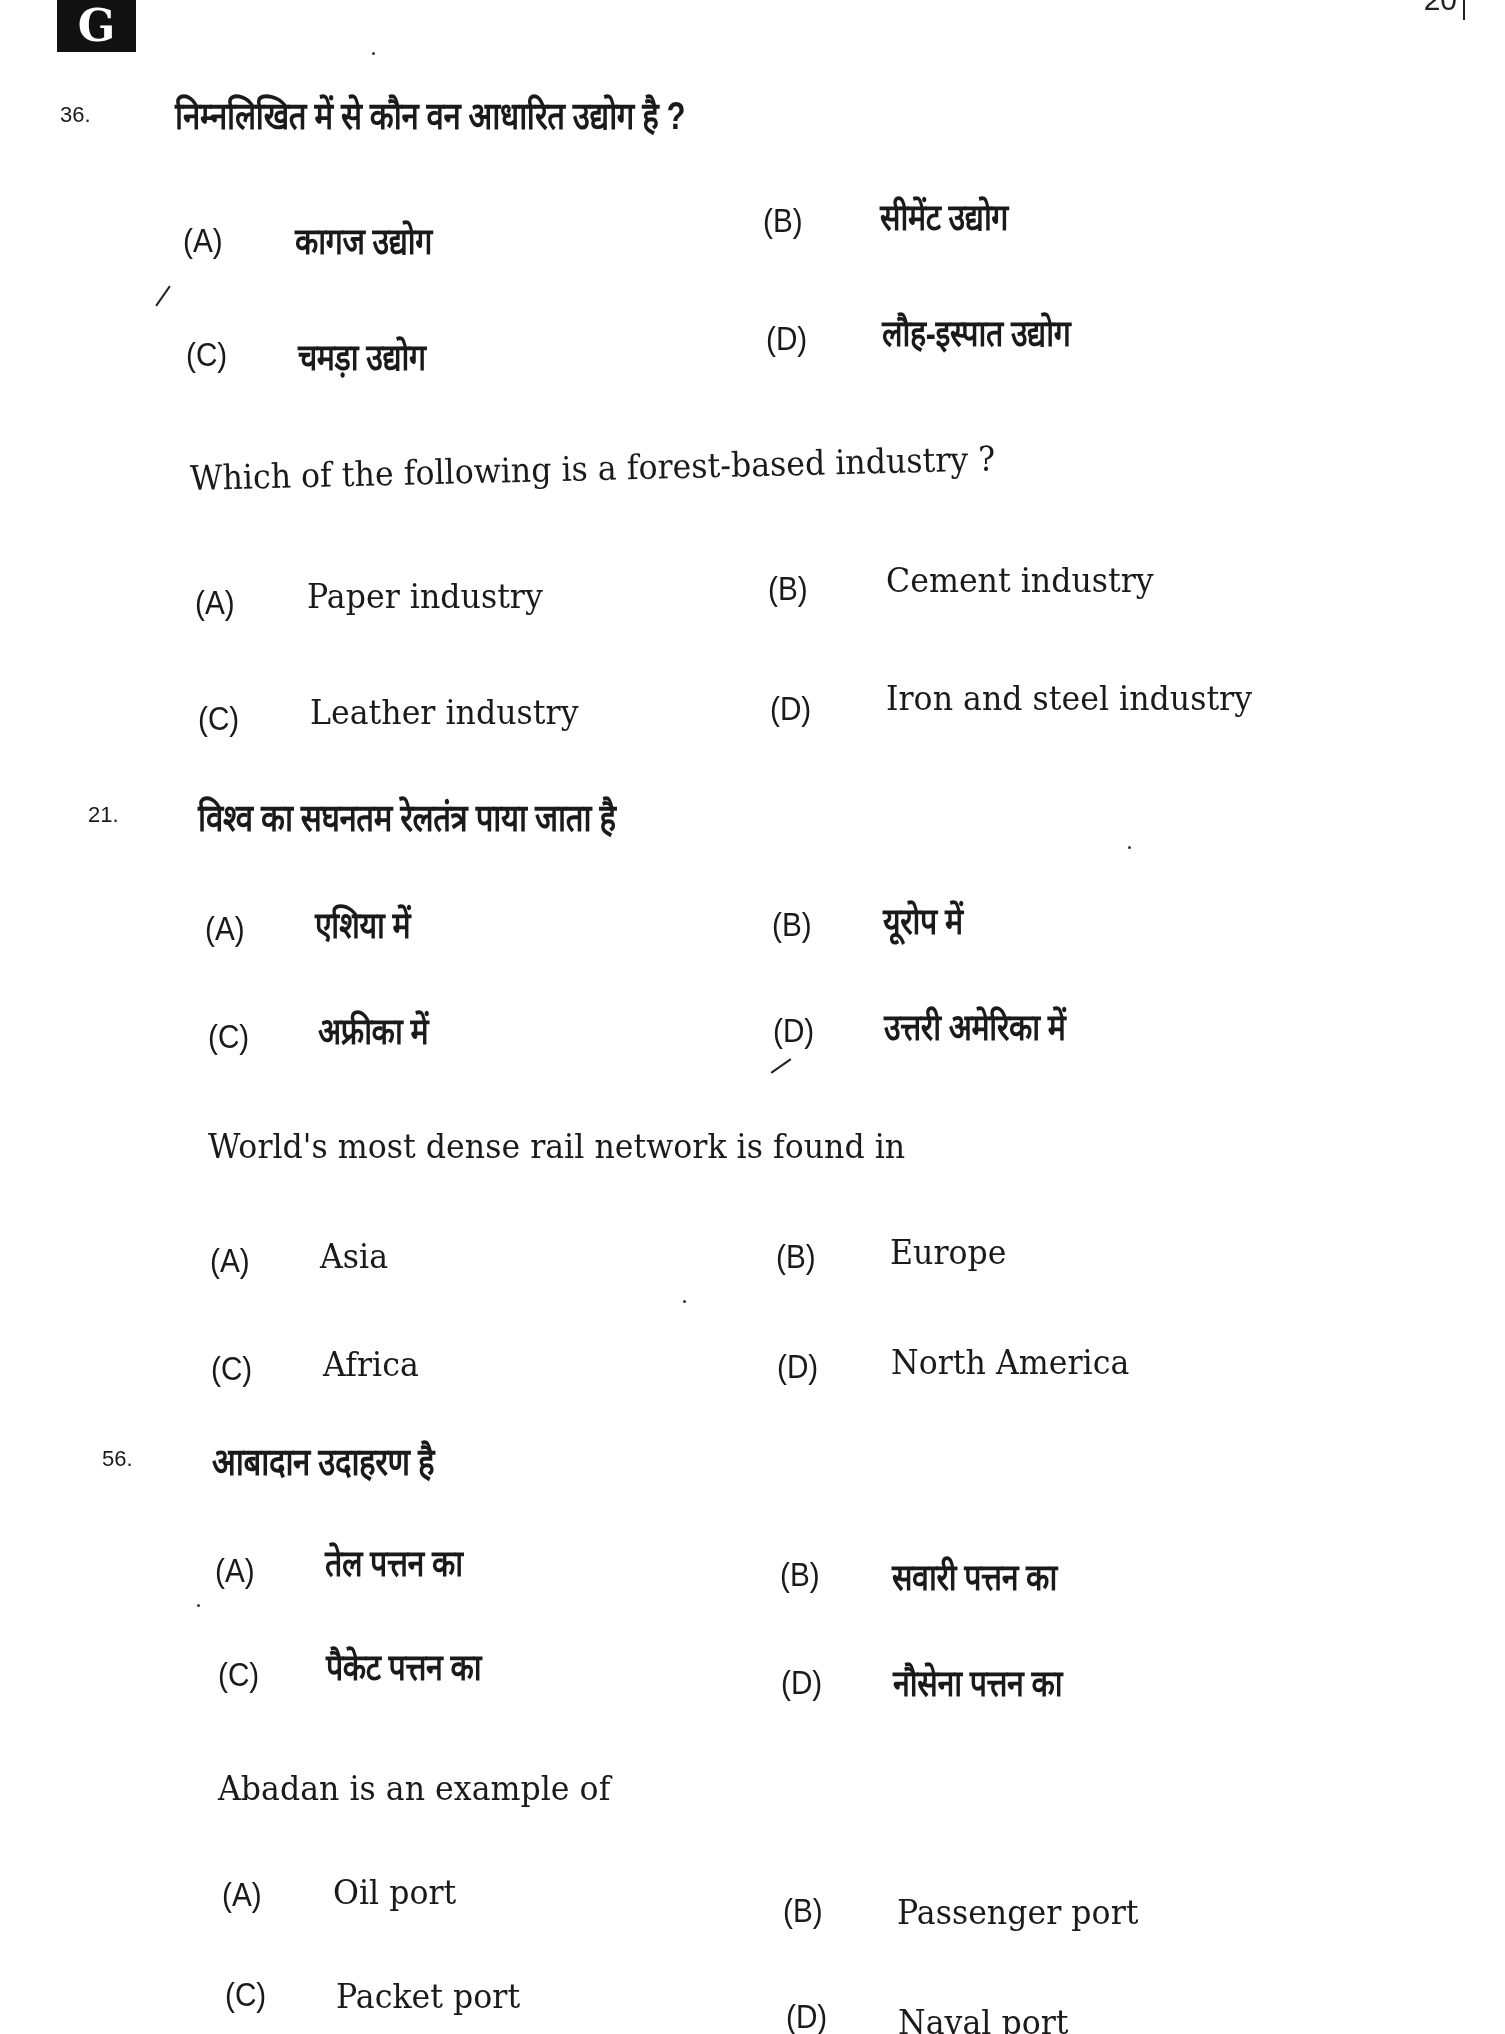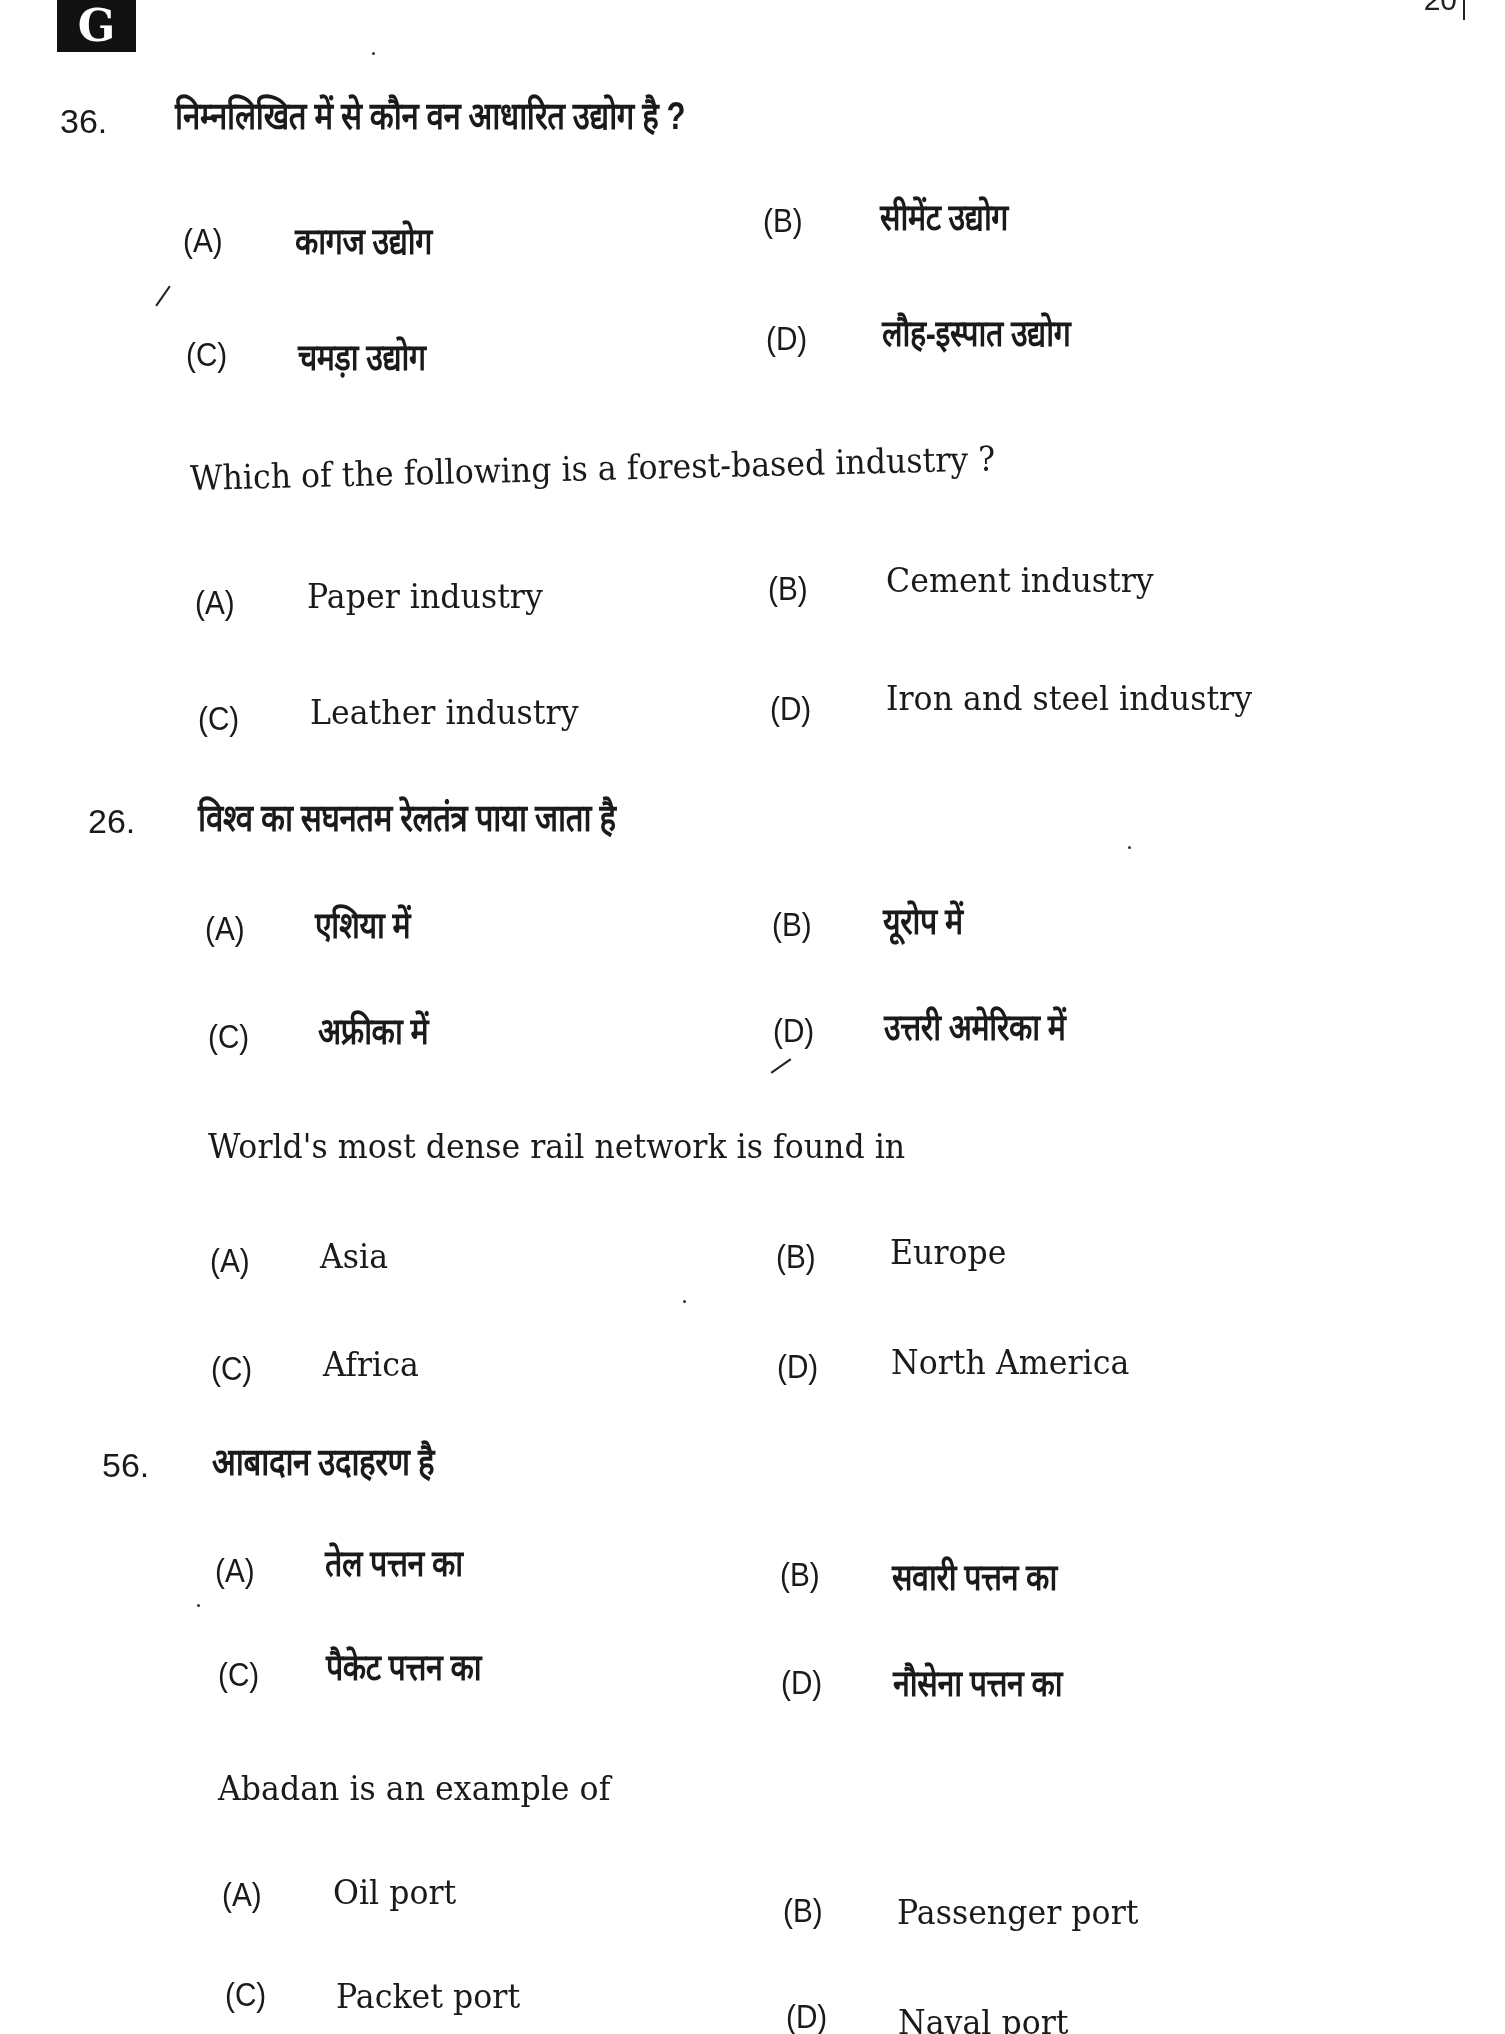--- a/index.html
+++ b/index.html
@@ -15,21 +15,21 @@
       display: flex; align-items: center; justify-content: center;
       line-height: 1;
     }
     .page-num {
       position: absolute; right: 40px; top: -14px;
       font-family: "Liberation Sans", sans-serif; font-size: 30px; color: #222;
       border-right: 2px solid #222; padding-right: 6px; height: 34px; line-height: 28px;
     }
     .dot { position: absolute; width: 3px; height: 3px; background: #333; border-radius: 50%; }
     .qnum {
-      position: absolute; font-family: "Liberation Sans", sans-serif; font-size: 34px; color: #1a1a1a;
+      position: absolute; font-family: "Liberation Sans", sans-serif; font-size: 22px; color: #1a1a1a;
     }
     .q-hi, .opt-hi {
       position: absolute; font-family: "Liberation Sans", "DejaVu Sans", sans-serif;
       font-size: 38px; font-weight: bold; letter-spacing: -0.5px; color: #1a1a1a;
       transform: scaleX(0.82); transform-origin: left center; white-space: nowrap;
     }
     .opt-hi { font-size: 37px; }
     .q-en {
       position: absolute; font-family: "DejaVu Serif", serif; font-size: 34px; color: #1a1a1a;
       white-space: nowrap; transform: scaleX(0.93); transform-origin: left center;
@@ -70,21 +70,21 @@
 
 <div class="opt-letter" style="left:195px;top:584px;">(A)</div>
 <div class="opt-en" style="left:307px;top:576px;">Paper industry</div>
 <div class="opt-letter" style="left:768px;top:570px;">(B)</div>
 <div class="opt-en" style="left:886px;top:560px;">Cement industry</div>
 <div class="opt-letter" style="left:198px;top:700px;">(C)</div>
 <div class="opt-en" style="left:310px;top:692px;">Leather industry</div>
 <div class="opt-letter" style="left:770px;top:690px;">(D)</div>
 <div class="opt-en" style="left:886px;top:678px;">Iron and steel industry</div>
 
-<div class="qnum" style="left:88px;top:802px;">26.</div>
+<div class="qnum" style="left:88px;top:802px;">21.</div>
 <div class="q-hi" style="left:198px;top:790px;">विश्व का सघनतम रेलतंत्र पाया जाता है</div>
 <div class="dot" style="left:1128px;top:846px;"></div>
 
 <div class="opt-letter" style="left:205px;top:910px;">(A)</div>
 <div class="opt-hi" style="left:315px;top:898px;">एशिया में</div>
 <div class="opt-letter" style="left:772px;top:906px;">(B)</div>
 <div class="opt-hi" style="left:883px;top:894px;">यूरोप में</div>
 <div class="opt-letter" style="left:208px;top:1018px;">(C)</div>
 <div class="opt-hi" style="left:318px;top:1004px;">अफ्रीका में</div>
 <div class="opt-letter" style="left:773px;top:1012px;">(D)</div>

